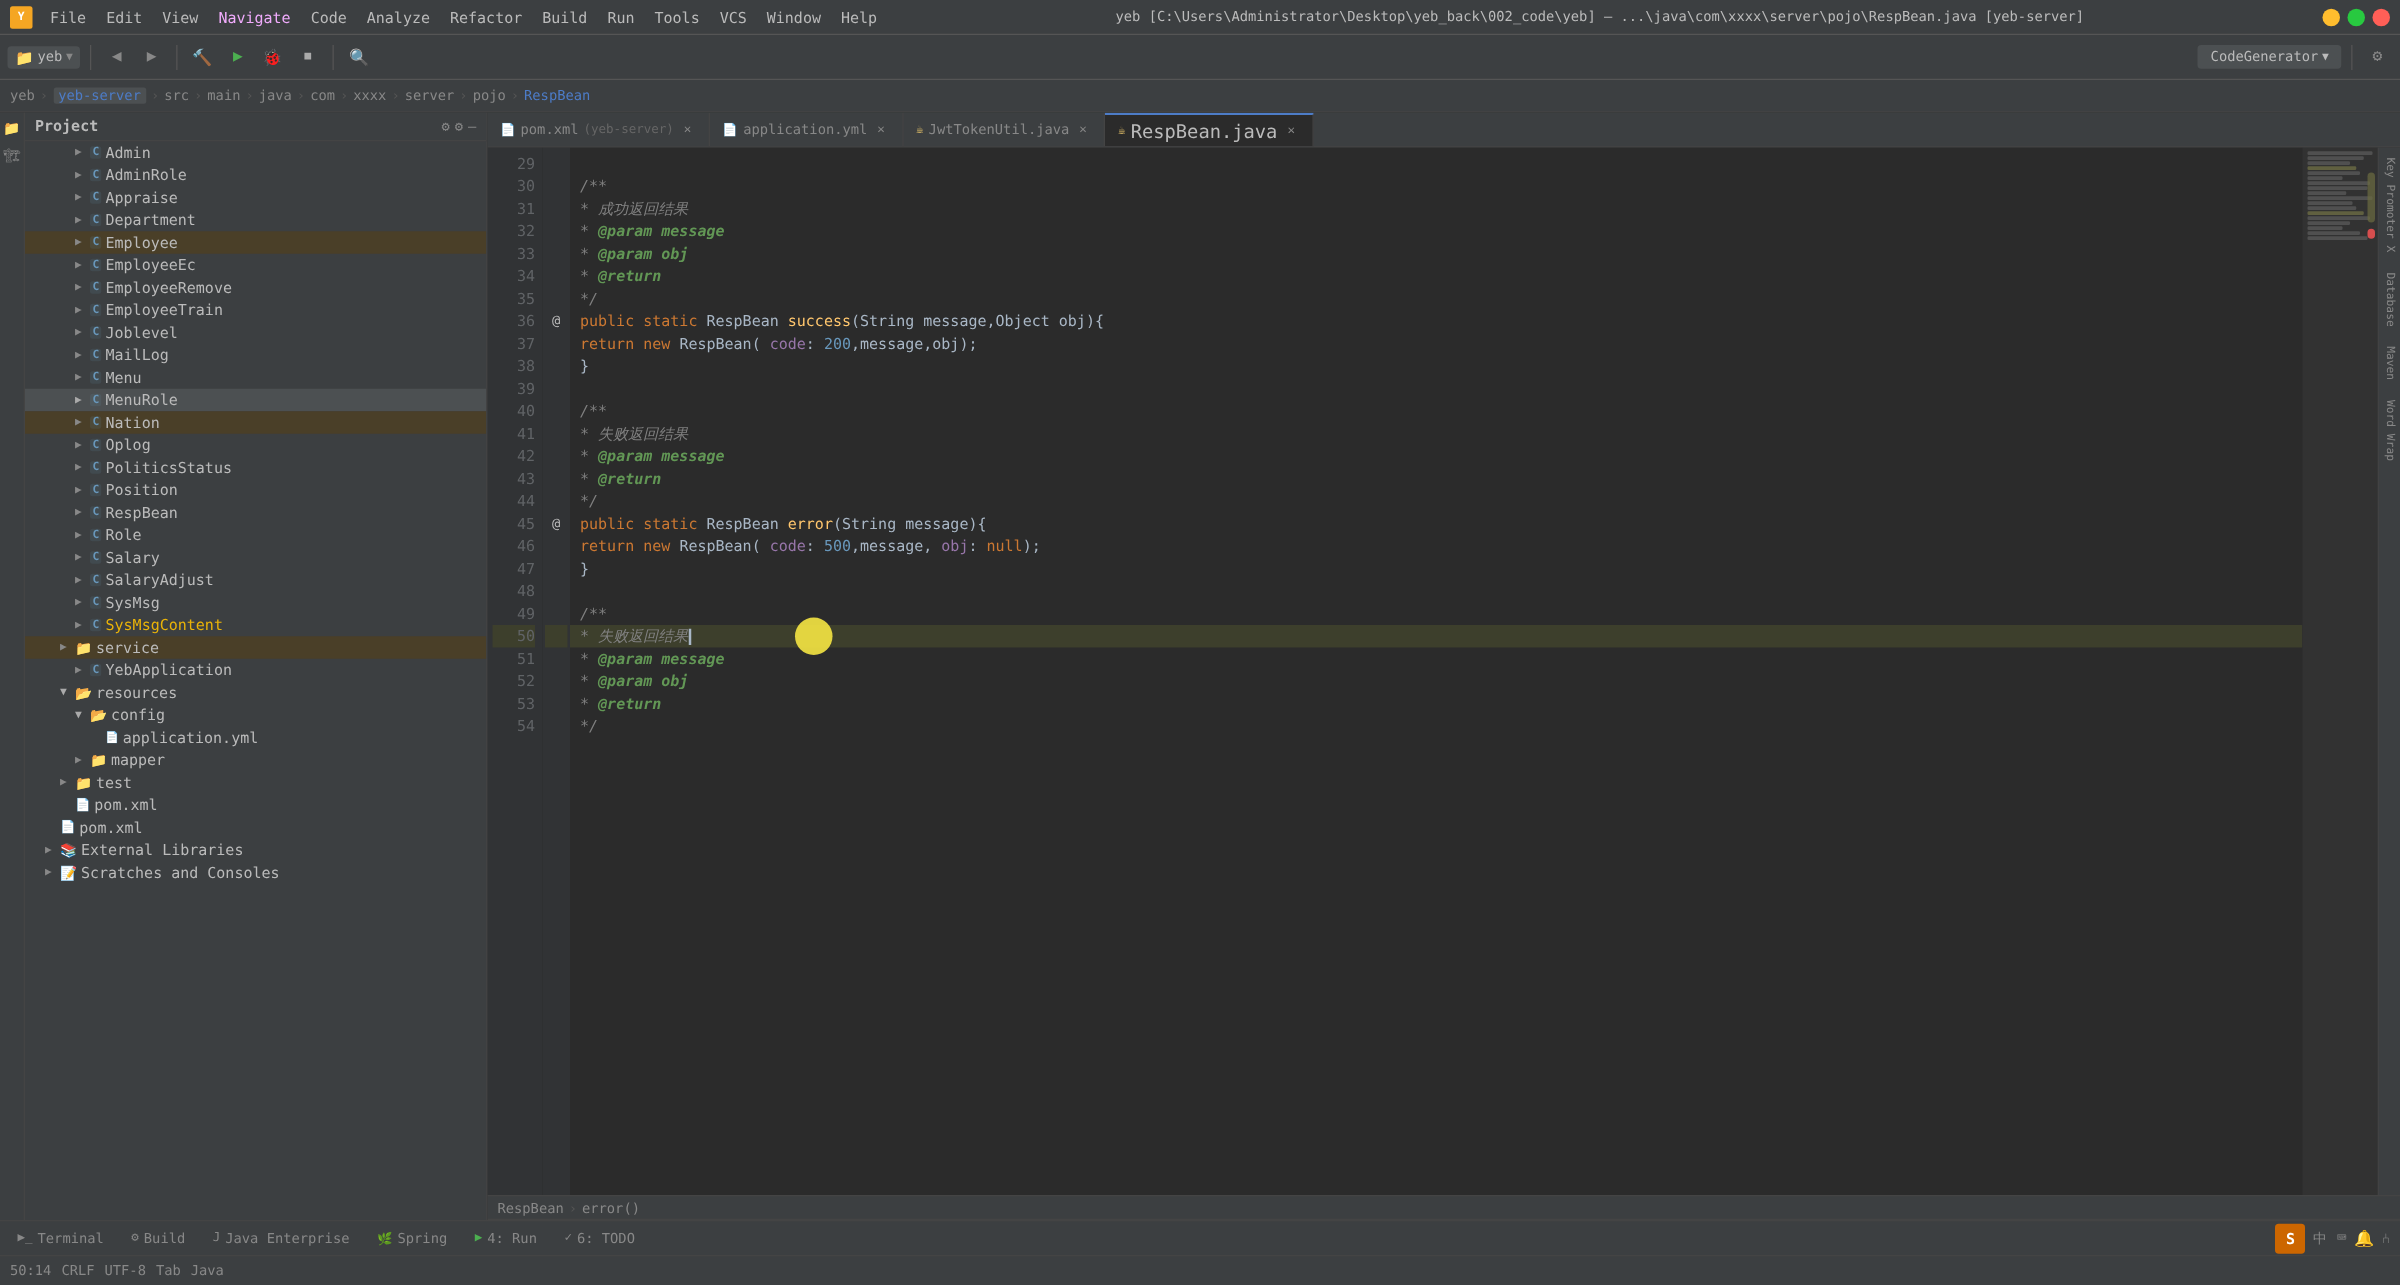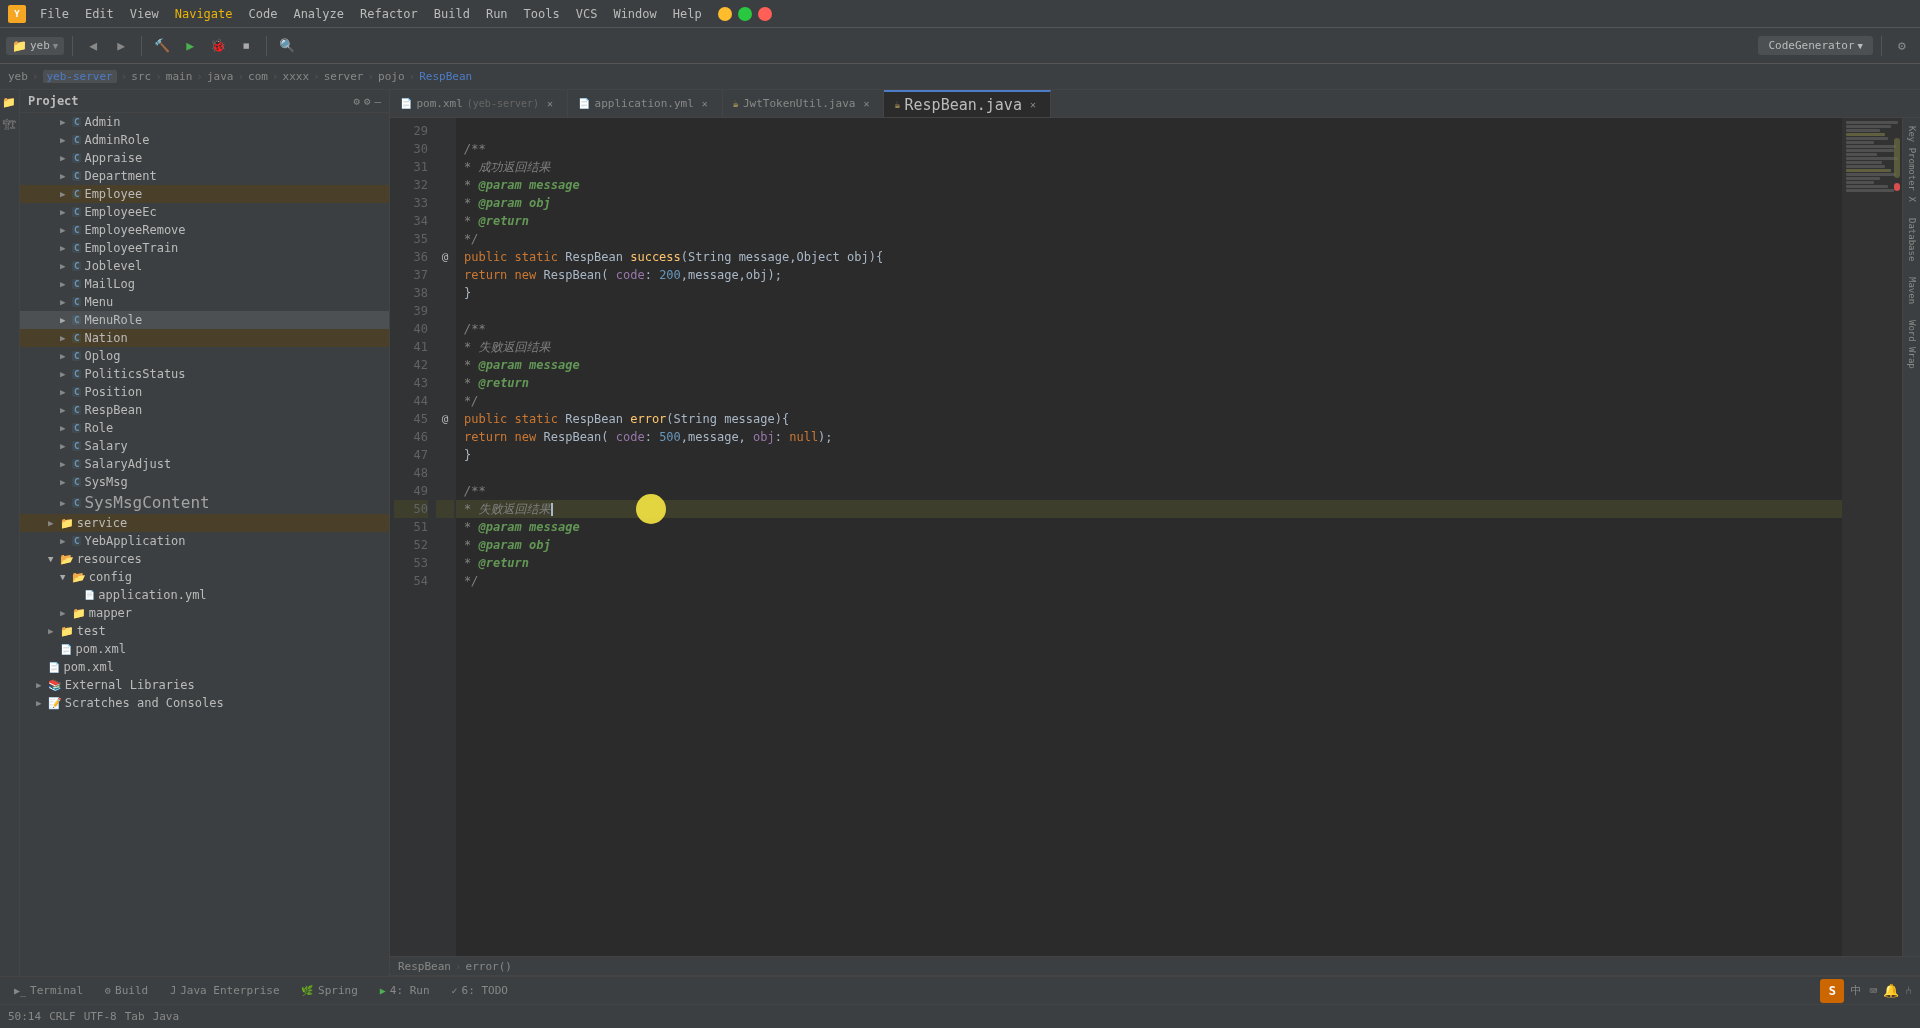--- a/index.html
+++ b/index.html
@@ -49,31 +49,32 @@
   </style>
 </head>
 <body>
 
 <div id="title-bar">
   <div style="width:18px;height:18px;background:#f5a623;border-radius:2px;margin-right:6px;display:flex;align-items:center;justify-content:center;font-size:9px;font-weight:bold;color:white;">Y</div>
   <div style="display:flex;gap:0;">
     <span style="padding:2px 8px;color:#bbb;font-size:12px;cursor:pointer;">File</span>
     <span style="padding:2px 8px;color:#bbb;font-size:12px;cursor:pointer;">Edit</span>
     <span style="padding:2px 8px;color:#bbb;font-size:12px;cursor:pointer;">View</span>
-    <span style="padding:2px 8px;color:#eab308;font-size:12px;cursor:pointer;">Navigate</span>
+    <span style="padding:2px 8px;color:#f0abfc;font-size:12px;cursor:pointer;">Navigate</span>
     <span style="padding:2px 8px;color:#bbb;font-size:12px;cursor:pointer;">Code</span>
     <span style="padding:2px 8px;color:#bbb;font-size:12px;cursor:pointer;">Analyze</span>
     <span style="padding:2px 8px;color:#bbb;font-size:12px;cursor:pointer;">Refactor</span>
     <span style="padding:2px 8px;color:#bbb;font-size:12px;cursor:pointer;">Build</span>
     <span style="padding:2px 8px;color:#bbb;font-size:12px;cursor:pointer;">Run</span>
     <span style="padding:2px 8px;color:#bbb;font-size:12px;cursor:pointer;">Tools</span>
     <span style="padding:2px 8px;color:#bbb;font-size:12px;cursor:pointer;">VCS</span>
     <span style="padding:2px 8px;color:#bbb;font-size:12px;cursor:pointer;">Window</span>
     <span style="padding:2px 8px;color:#bbb;font-size:12px;cursor:pointer;">Help</span>
   </div>
+  <div style="flex:1;text-align:center;color:#bbb;font-size:11px;overflow:hidden;text-overflow:ellipsis;white-space:nowrap;">yeb [C:\Users\Administrator\Desktop\yeb_back\002_code\yeb] — ...\java\com\xxxx\server\pojo\RespBean.java [yeb-server]</div>
   <div style="display:flex;gap:6px;margin-left:8px;">
     <div style="width:14px;height:14px;background:#ffbd2e;border-radius:50%;cursor:pointer;"></div>
     <div style="width:14px;height:14px;background:#28c940;border-radius:50%;cursor:pointer;"></div>
     <div style="width:14px;height:14px;background:#ff5f57;border-radius:50%;cursor:pointer;"></div>
   </div>
 </div>
 
 <div id="toolbar">
   <div style="display:flex;align-items:center;gap:3px;padding:2px 6px;background:#4c5052;border-radius:3px;cursor:pointer;">
     <span style="color:#e8c46a;font-size:12px;">📁</span>
@@ -281,21 +282,21 @@
       <span style="display:inline-block;width:36px;"></span>
       <span style="color:#888;font-size:9px;width:12px;">▶</span>
       <span style="color:#6897bb;font-size:9px;font-weight:bold;margin-right:3px;background:#6897bb20;padding:0 2px;border-radius:2px;">C</span>
       <span style="font-size:12px;color:#bbb;">SysMsg</span>
     </div>
 
     <div style="display:flex;align-items:center;padding:2px 4px;cursor:pointer;">
       <span style="display:inline-block;width:36px;"></span>
       <span style="color:#888;font-size:9px;width:12px;">▶</span>
       <span style="color:#6897bb;font-size:9px;font-weight:bold;margin-right:3px;background:#6897bb20;padding:0 2px;border-radius:2px;">C</span>
-      <span style="font-size:16px;color:#a3a3a3;">SysMsgContent</span>
+      <span style="font-size:12px;color:#eab308;">SysMsgContent</span>
     </div>
 
     <div style="display:flex;align-items:center;padding:2px 4px;cursor:pointer;background:#4a3f28;">
       <span style="display:inline-block;width:24px;"></span>
       <span style="color:#888;font-size:9px;width:12px;">▶</span>
       <span style="color:#e8c46a;font-size:11px;margin-right:3px;">📁</span>
       <span style="font-size:12px;color:#bbb;">service</span>
     </div>
 
     <div style="display:flex;align-items:center;padding:2px 4px;cursor:pointer;">

